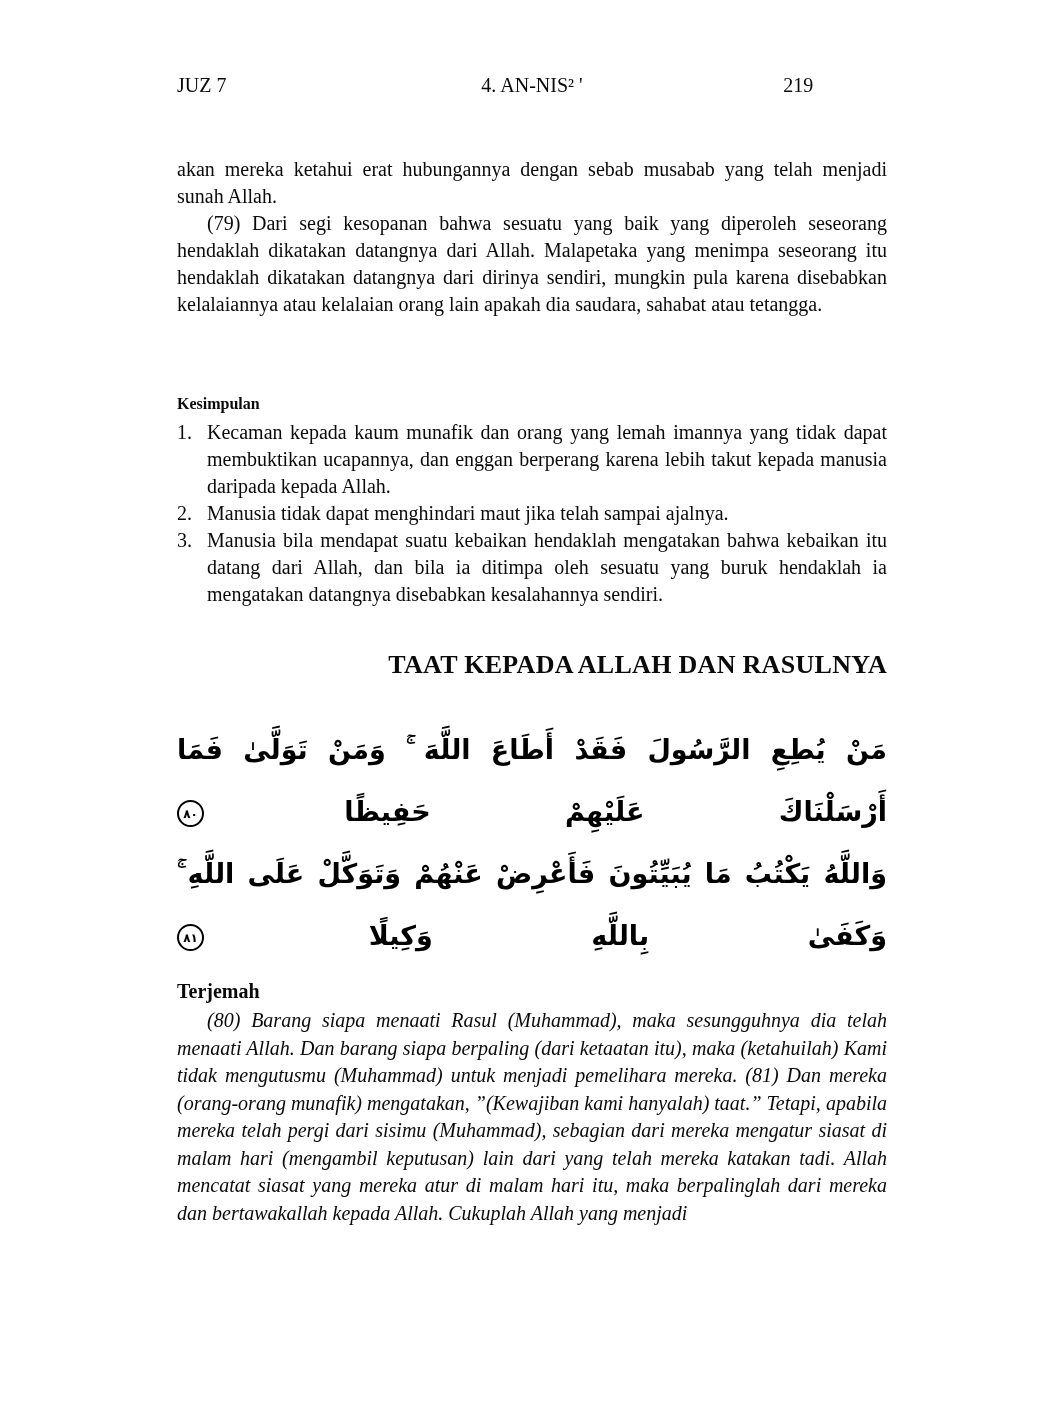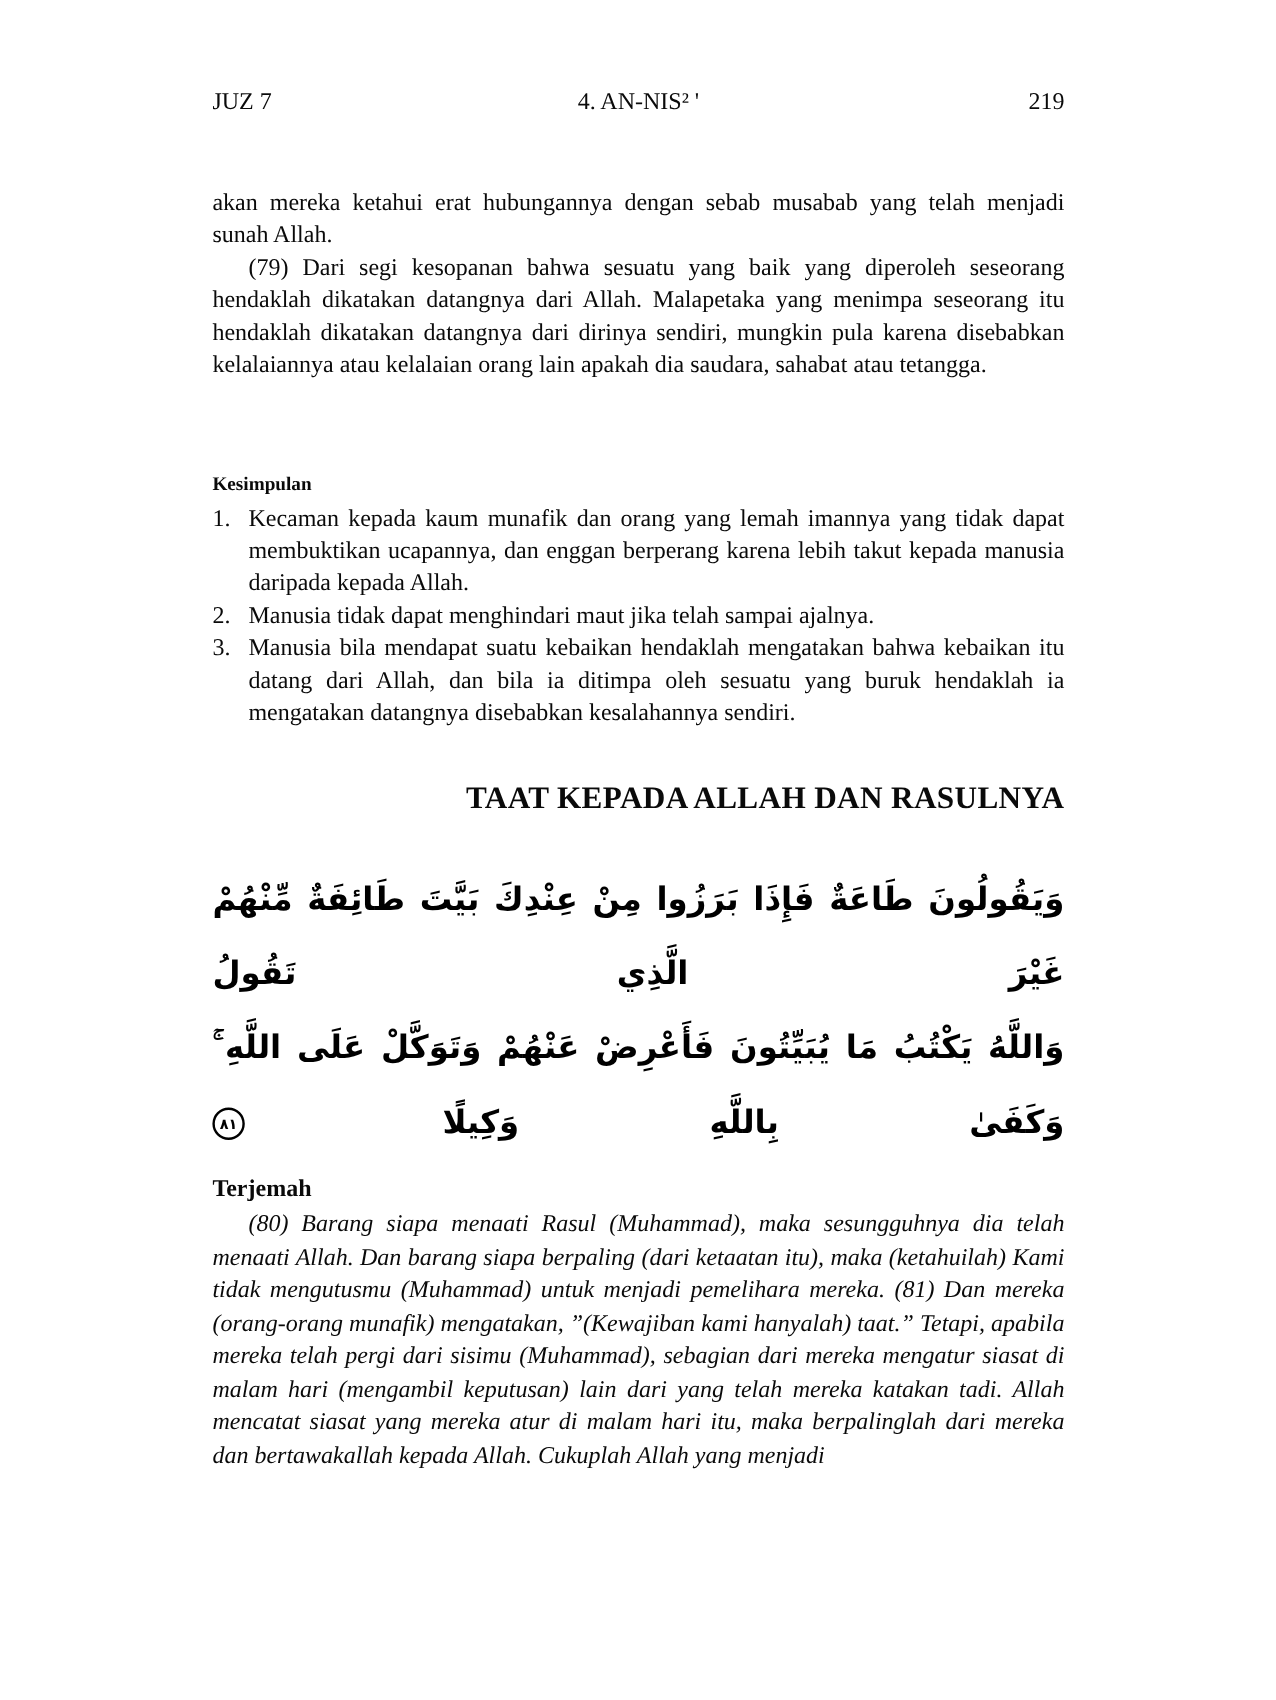--- a/index.html
+++ b/index.html
@@ -22,21 +22,21 @@
   }
   
   .page-header {
     display: flex;
     align-items: baseline;
     font-size: 20px;
     line-height: 26px;
   }
   .page-header .h-left  { flex: 1; text-align: left; }
   .page-header .h-center{ flex: 2; text-align: center; }
-  .page-header .h-right { flex: 1; text-align: right; }
+  .page-header .h-right { flex: 1; text-align: center; }
 
   
   .body-paragraphs {
     margin-top: 58px;
     font-size: 20px;
     line-height: 27px;
     text-align: justify;
   }
   .para { margin: 0; }
   .para.indent { text-indent: 30px; }
@@ -149,21 +149,21 @@
         <div class="k-item">
           <span class="k-num">3.</span>
           <span class="k-text">Manusia bila mendapat suatu kebaikan hendaklah mengatakan bahwa kebaikan itu datang dari Allah, dan bila ia ditimpa oleh sesuatu yang buruk hendaklah ia mengatakan datangnya disebabkan kesalahannya sendiri.</span>
         </div>
       </div>
   </div>
 
   <div class="section-heading">TAAT KEPADA ALLAH DAN RASULNYA</div>
 
   <div class="quran">
-      <div class="q-line"><span>وَيَقُولُونَ طَاعَةٌ فَإِذَا بَرَزُوا مِنْ عِنْدِكَ بَيَّتَ طَائِفَةٌ مِّنْهُمْ غَيْرَ الَّذِي تَقُولُ</span></div>
+      <div class="q-line"><span>مَنْ يُطِعِ الرَّسُولَ فَقَدْ أَطَاعَ اللَّهَ ۚ وَمَنْ تَوَلَّىٰ فَمَا أَرْسَلْنَاكَ عَلَيْهِمْ حَفِيظًا</span> <span class="ayah-marker">٨٠</span></div>
       <div class="q-line"><span>وَاللَّهُ يَكْتُبُ مَا يُبَيِّتُونَ فَأَعْرِضْ عَنْهُمْ وَتَوَكَّلْ عَلَى اللَّهِ ۚ وَكَفَىٰ بِاللَّهِ وَكِيلًا</span> <span class="ayah-marker">٨١</span></div>
     </div>
 
   <div class="terjemah">
     <h2 class="terjemah-heading">Terjemah</h2>
     <p class="terjemah-text">(80) Barang siapa menaati Rasul (Muhammad), maka sesungguhnya dia telah menaati Allah. Dan barang siapa berpaling (dari ketaatan itu), maka (ketahuilah) Kami tidak mengutusmu (Muhammad) untuk menjadi pemelihara mereka. (81) Dan mereka (orang-orang munafik) mengatakan, ”(Kewajiban kami hanyalah) taat.” Tetapi, apabila mereka telah pergi dari sisimu (Muhammad), sebagian dari mereka mengatur siasat di malam hari (mengambil keputusan) lain dari yang telah mereka katakan tadi. Allah mencatat siasat yang mereka atur di malam hari itu, maka berpalinglah dari mereka dan bertawakallah kepada Allah. Cukuplah Allah yang menjadi</p>
   </div>
 
 </div>
 

